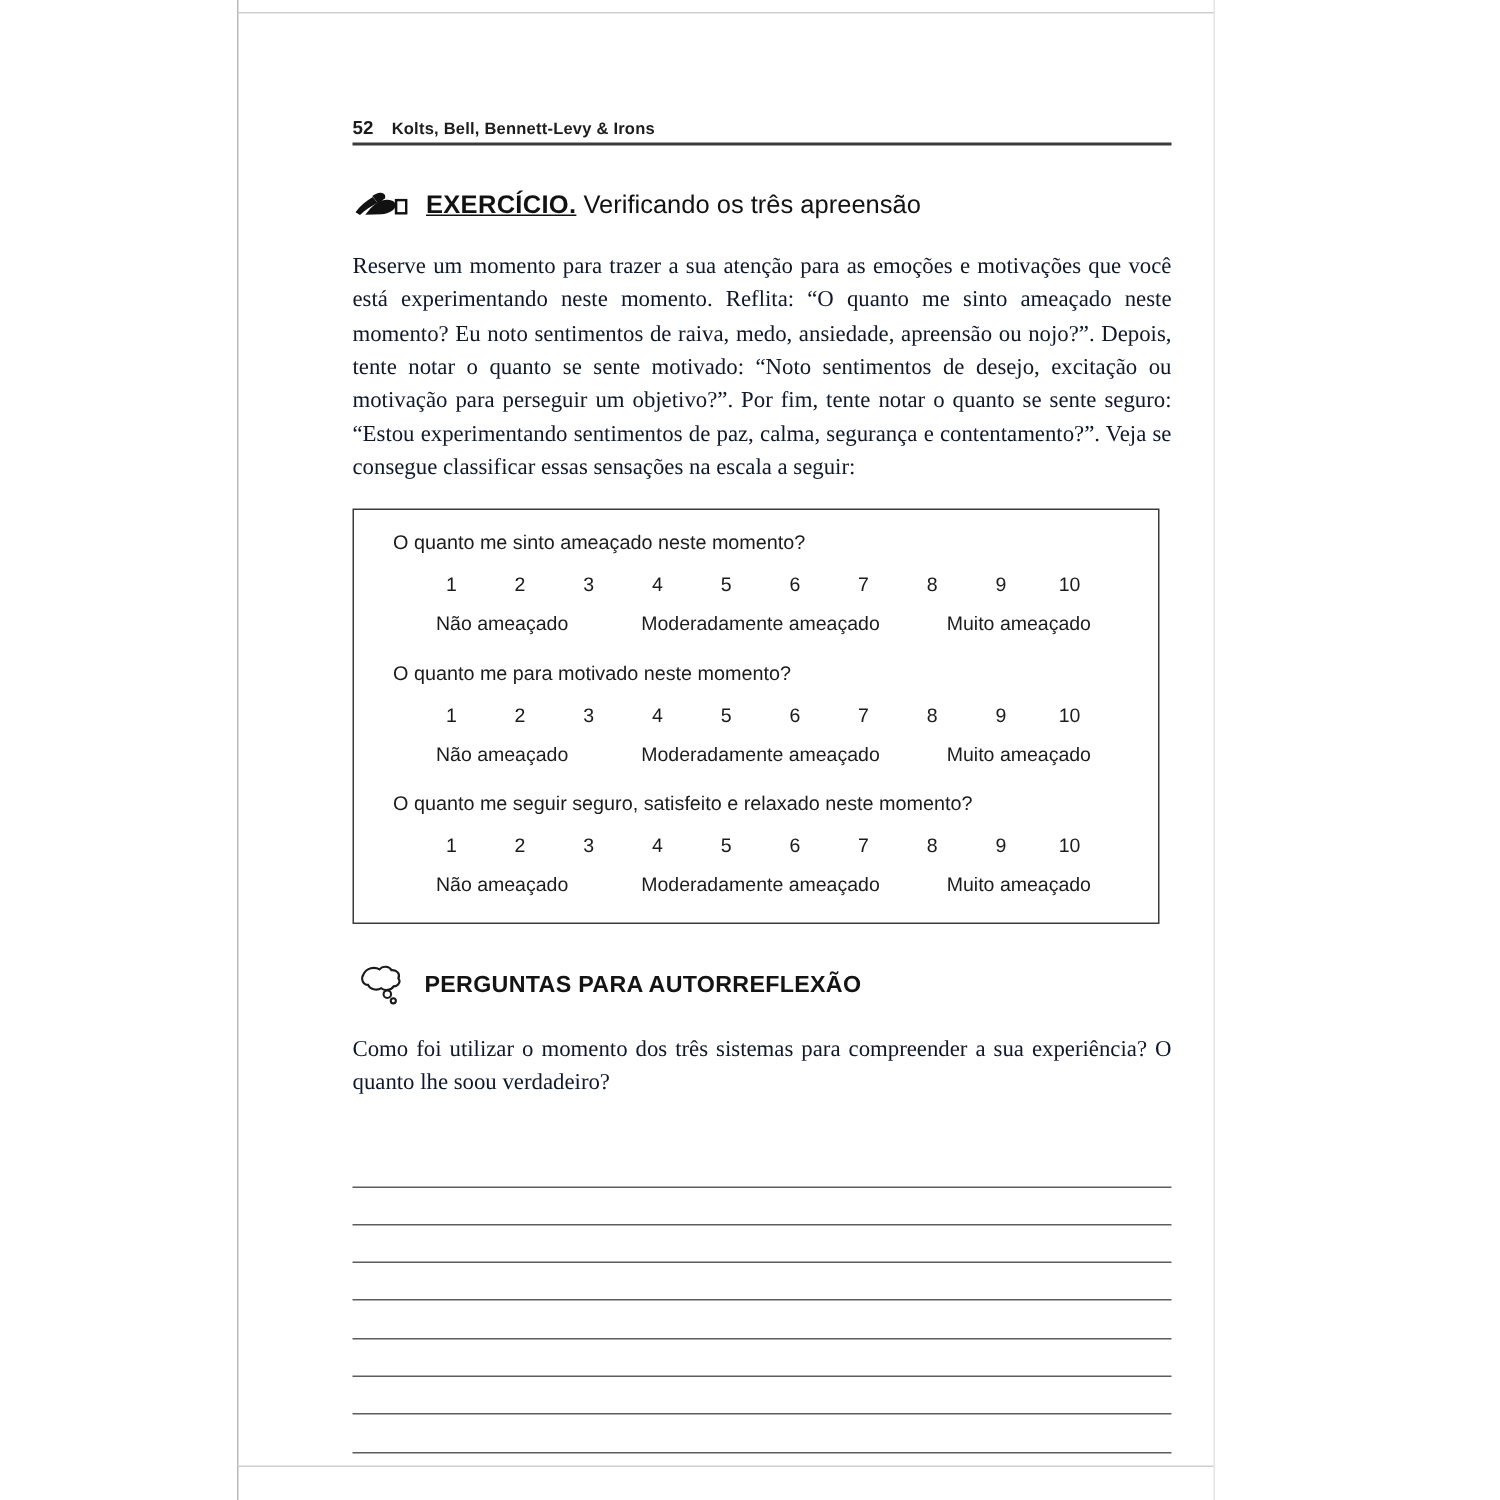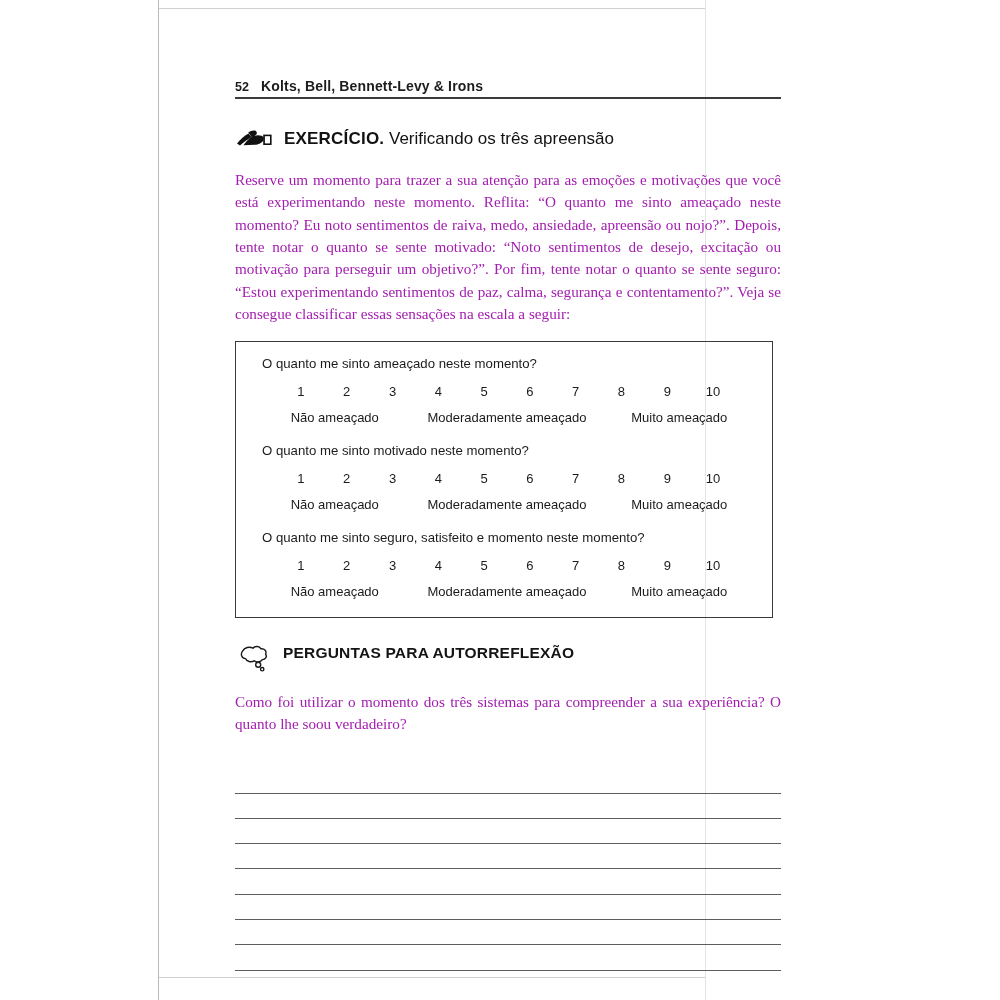--- a/index.html
+++ b/index.html
@@ -12,21 +12,21 @@
     height: 1000px;
     font-family: "Liberation Serif", serif;
     color: #1a1a1a;
     overflow: hidden;
   }
 
   .page-sheet {
     position: absolute;
     left: 158px;
     top: 0px;
-    width: 548px;
+    width: 652px;
     height: 1000px;
     background: #ffffff;
     border-left: 1px solid #b9b9b9;
     border-right: 1px solid #e4e4e4;
     box-sizing: border-box;
   }
   .page-sheet::before {
     content: "";
     position: absolute;
     left: 0; right: 0; top: 8px;
@@ -57,21 +57,21 @@
     border-bottom: 2px solid #3b3b3b;
     color: #1c1c1c;
   }
   .running-head .folio {
     font-weight: bold;
     font-size: 12.5px;
     margin-right: 12px;
   }
   .running-head .authors {
     font-weight: bold;
-    font-size: 14px;
+    font-size: 11px;
     letter-spacing: 0.15px;
   }
 
   
   .exercise-head {
     display: flex;
     align-items: center;
     margin-top: 27px;
   }
   .pencil-icon {
@@ -82,33 +82,34 @@
   }
   .exercise-title {
     font-family: "Liberation Sans", sans-serif;
     font-size: 17px;
     color: #121212;
     white-space: nowrap;
   }
   .exercise-title .kicker {
     font-weight: bold;
     letter-spacing: 0.2px;
+    text-decoration: underline;
   }
   .exercise-title .subject {
     font-weight: normal;
   }
 
   
   .body-par {
     margin-top: 17px;
     font-family: "Liberation Serif", serif;
     font-size: 15.2px;
     line-height: 1.47;
     text-align: justify;
-    color: #a21caf;
+    color: #0f172a;
   }
   .body-par.tight {
     text-align: justify;
   }
 
   
   .scales-box {
     margin-top: 10px;
     border: 1.6px solid #3a3a3a;
     padding: 14px 16px 16px 16px;
@@ -150,21 +151,21 @@
     text-align: center;
     font-family: "Liberation Sans", sans-serif;
     font-size: 13px;
     color: #1b1b1b;
     white-space: nowrap;
   }
 
   
   .reflect-head {
     display: flex;
-    align-items: flex-start;
+    align-items: center;
     margin-top: 26px;
   }
   .bubble-icon {
     width: 40px;
     height: 30px;
     flex: 0 0 auto;
     margin-right: 8px;
   }
   .reflect-title {
     font-family: "Liberation Sans", sans-serif;
@@ -233,42 +234,42 @@
           <span>10</span>
         </div>
         <div class="scale-anchors">
           <span>Não ameaçado</span>
           <span>Moderadamente ameaçado</span>
           <span>Muito ameaçado</span>
         </div>
       </div>
 
       <div class="scale-block">
-        <div class="scale-question">O quanto me sinto motivado neste momento?</div>
+        <div class="scale-question">O quanto me para motivado neste momento?</div>
         <div class="scale-numbers">
           <span>1</span>
           <span>2</span>
           <span>3</span>
           <span>4</span>
           <span>5</span>
           <span>6</span>
           <span>7</span>
           <span>8</span>
           <span>9</span>
           <span>10</span>
         </div>
         <div class="scale-anchors">
           <span>Não ameaçado</span>
           <span>Moderadamente ameaçado</span>
           <span>Muito ameaçado</span>
         </div>
       </div>
 
       <div class="scale-block">
-        <div class="scale-question">O quanto me sinto seguro, satisfeito e momento neste momento?</div>
+        <div class="scale-question">O quanto me seguir seguro, satisfeito e relaxado neste momento?</div>
         <div class="scale-numbers">
           <span>1</span>
           <span>2</span>
           <span>3</span>
           <span>4</span>
           <span>5</span>
           <span>6</span>
           <span>7</span>
           <span>8</span>
           <span>9</span>

